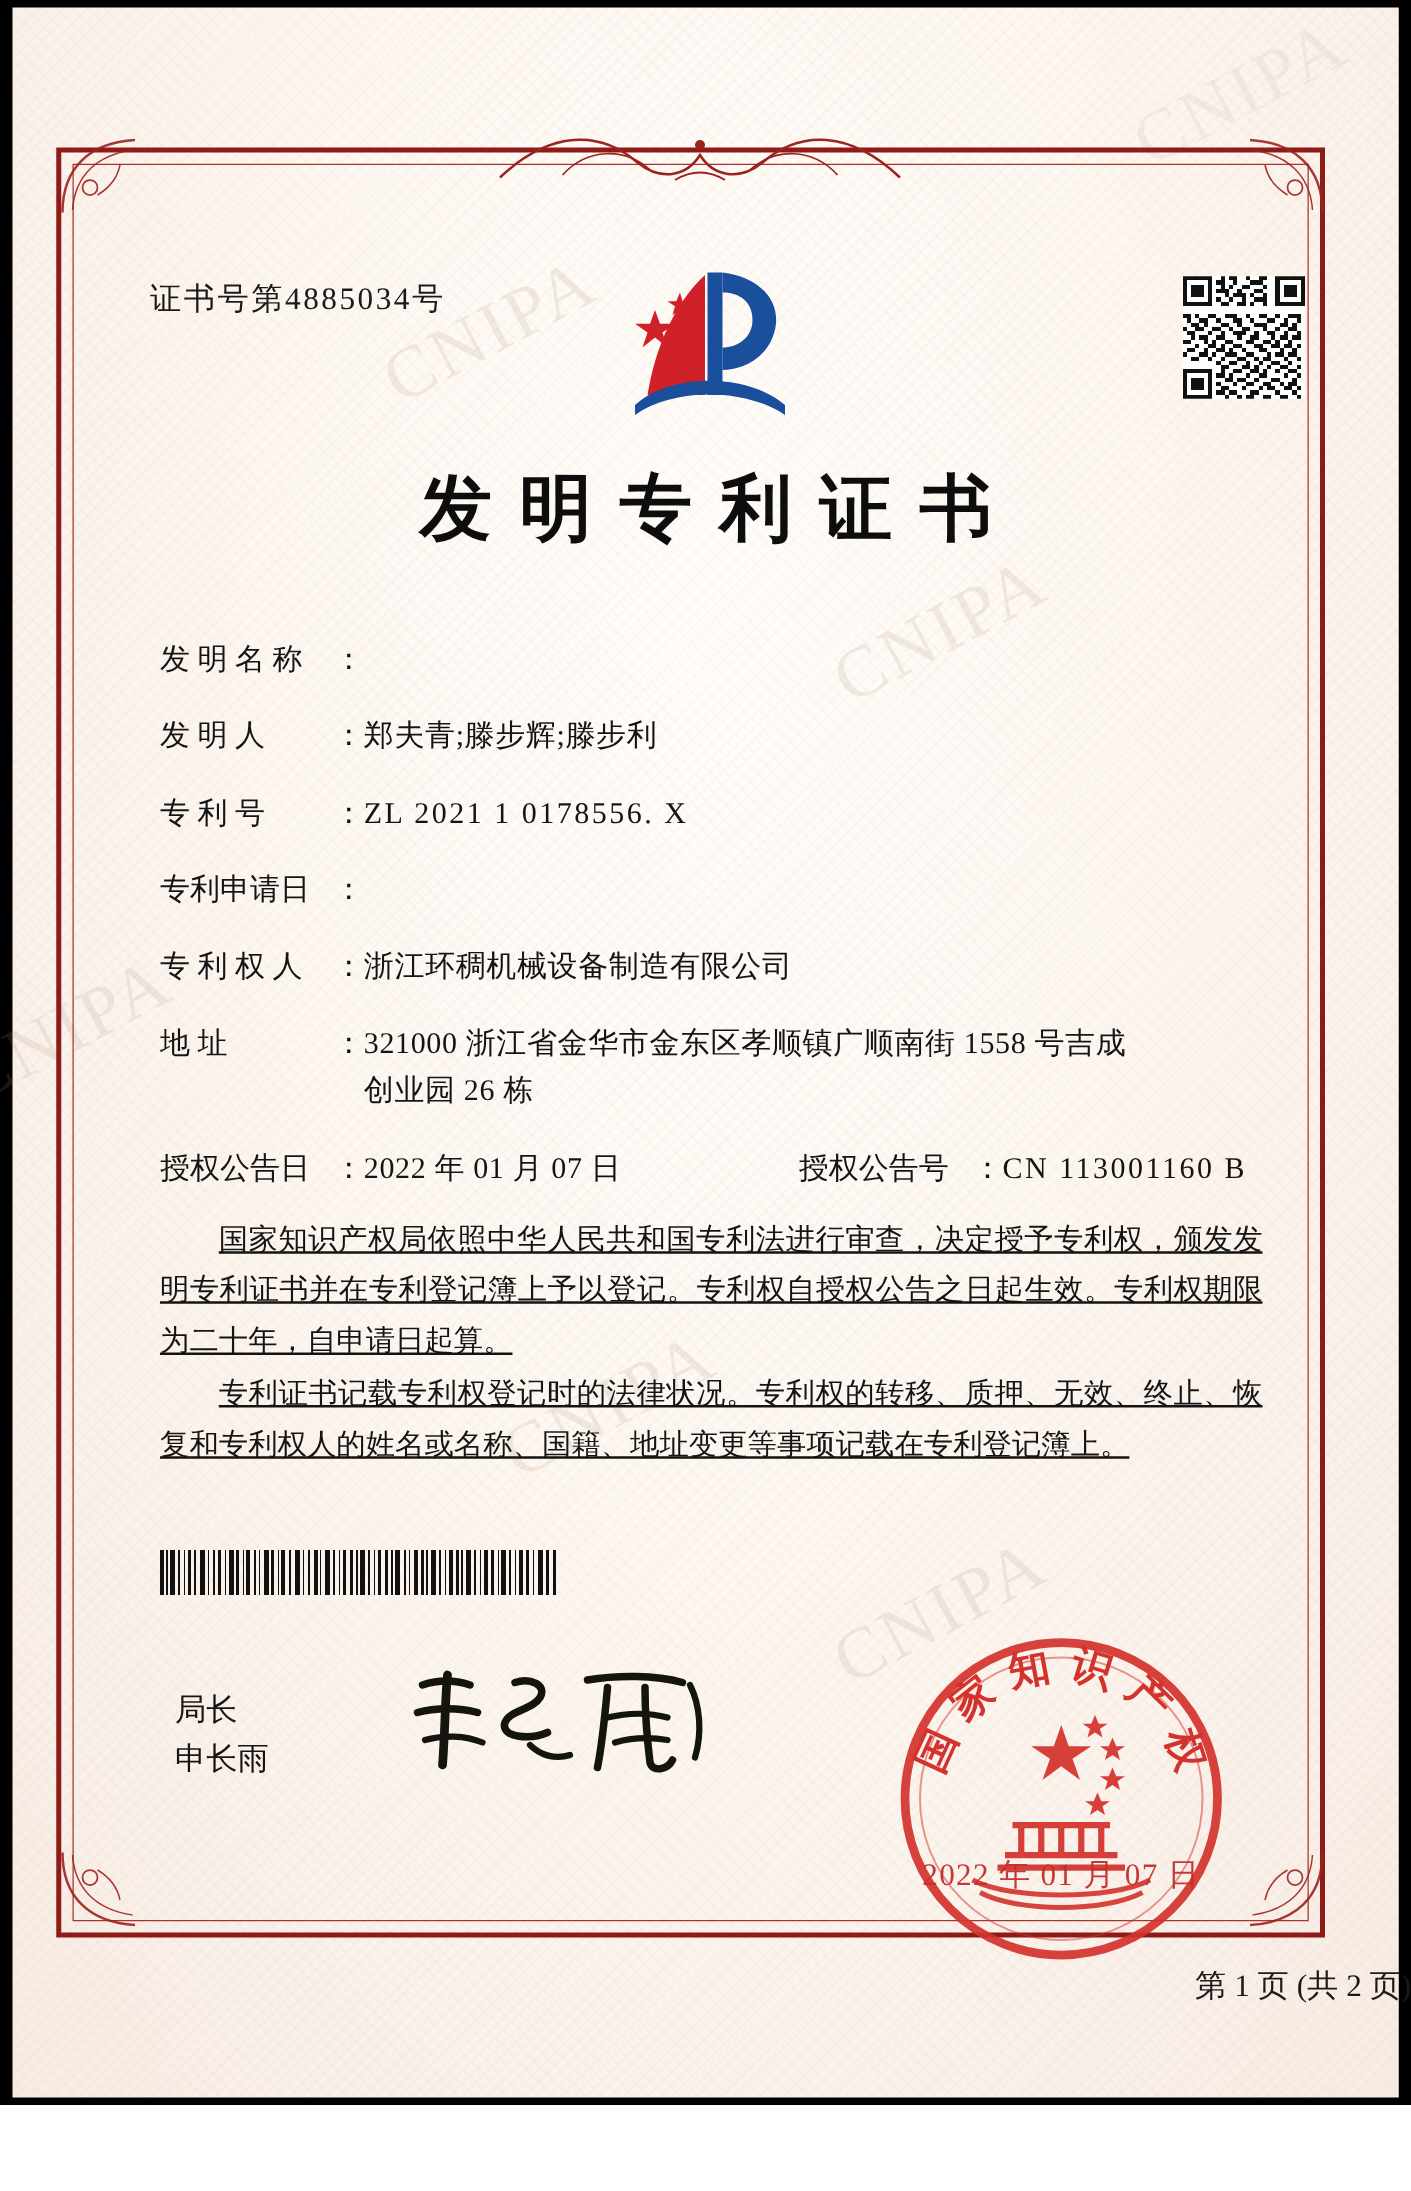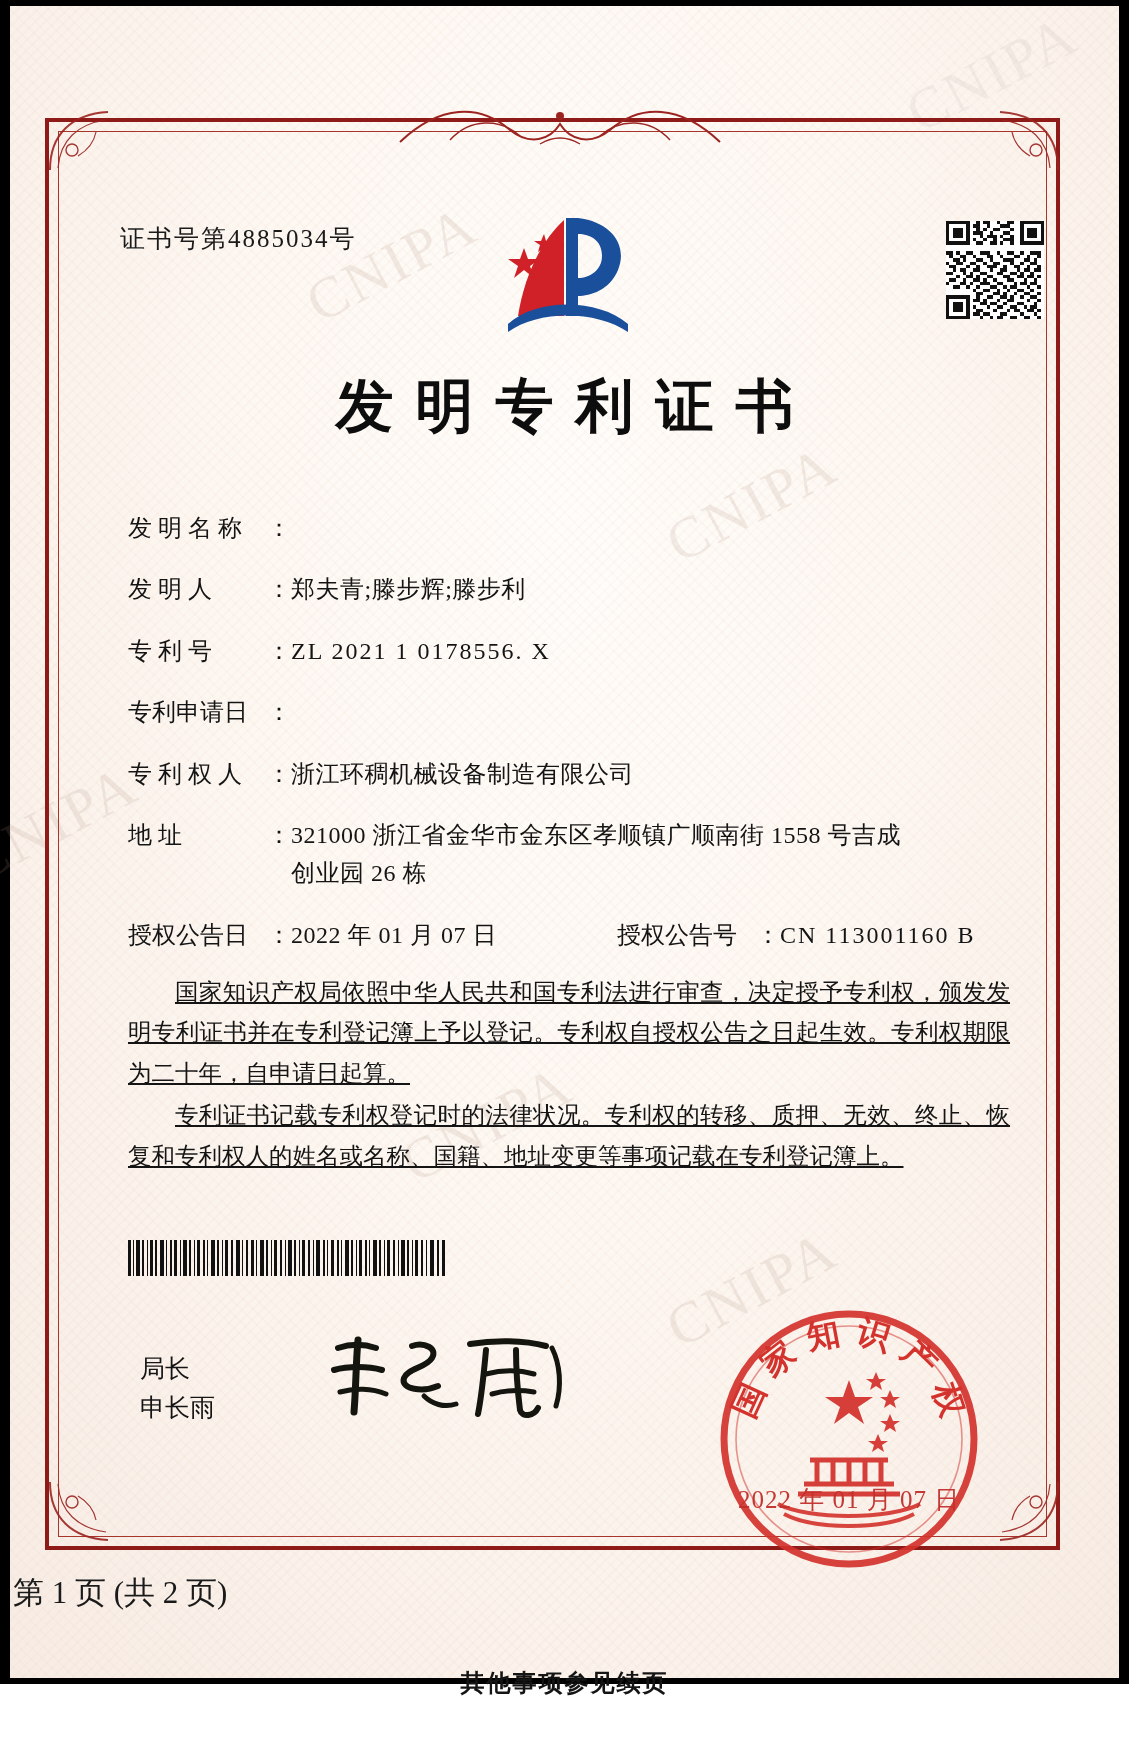--- a/index.html
+++ b/index.html
@@ -161,21 +161,21 @@
     display: flex;
     justify-content: space-between;
     letter-spacing: 0;
   }
   .colon { margin-left: -2px; }
   .value { flex: 1; letter-spacing: .5px; }
   .value.mono { font-family: "Liberation Serif", serif; letter-spacing: 2px; }
   .value .l2 { display: block; margin-top: 6px; }
 
   .row.pub { margin-bottom: 18px; }
-  .pub-right { margin-left: 56px; display: flex; }
+  .pub-right { margin-left: 78px; display: flex; }
   .pub-right .label { width: 163px; }
 
   
   .paras {
     position: absolute;
     left: 128px;
     top: 972px;
     width: 882px;
     font-size: 23.5px;
     color: #141414;
@@ -233,25 +233,25 @@
     font-size: 25px;
     color: #c2302c;
     letter-spacing: 1px;
     font-family: "Liberation Serif", serif;
     opacity: .95;
   }
 
   
   .page-no {
     position: absolute;
-    left: 13px;
+    left: 2px;
     right: 0;
     top: 1572px;
-    text-align: left;
-    font-size: 31px;
+    text-align: right;
+    font-size: 25px;
     color: #1a1a1a;
   }
   .footer-note {
     position: absolute;
     left: 0;
     right: 0;
     top: 1667px;
     text-align: center;
     font-size: 24px;
     color: #141414;
@@ -722,15 +722,14 @@
       </defs>
       <text font-family="Liberation Serif, serif" font-size="33" font-weight="bold" fill="#d4322c" letter-spacing="13">
         <textPath href="#sealArc" startOffset="6%">国家知识产权局</textPath>
       </text>
     </svg>
   </div>
   <div class="seal-date">2022 年 01 月 07 日</div>
 
   <div class="page-no">第 1 页 (共 2 页)</div>
   <div class="bottom-strip"></div>
-  <div class="footer-note">其他事项参见续页</div>
 
 </div>
 
 </body></html>

